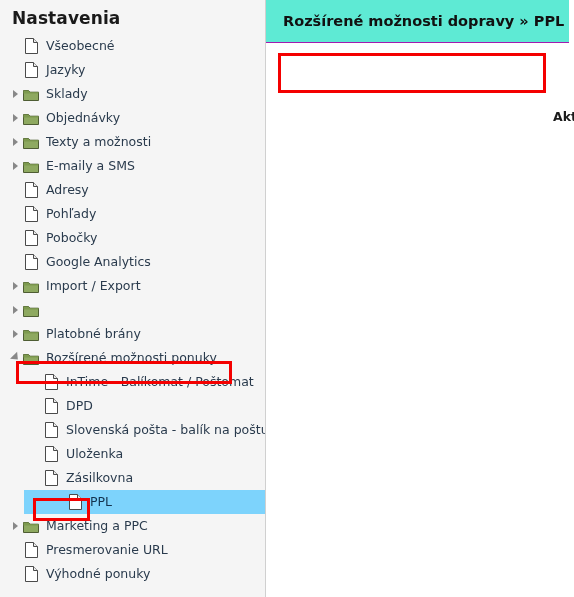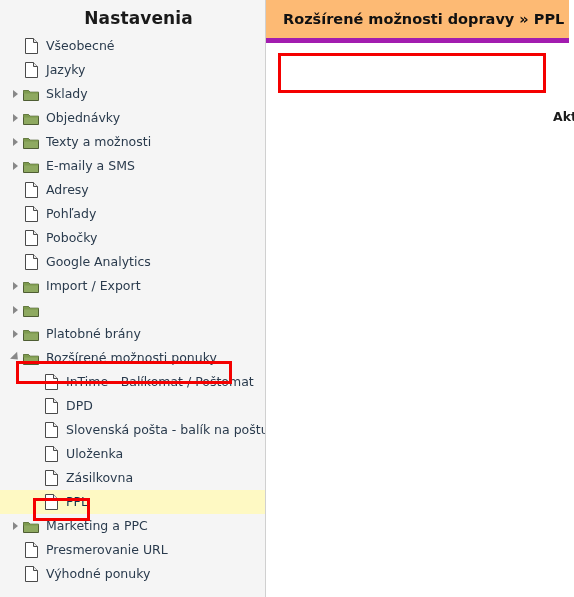--- a/index.html
+++ b/index.html
@@ -11,21 +11,20 @@
     height: 597px;
     font-family: "DejaVu Sans", "Liberation Sans", sans-serif;
     background: #ffffff;
     overflow: hidden;
   }
   .app {
     position: relative;
     width: 569px;
     height: 597px;
     display: flex;
-    text-align: center;
   }
 
   
   .tree-panel {
     width: 266px;
     height: 597px;
     background: #f5f5f5;
     border-right: 1px solid #d0d0d0;
     box-sizing: border-box;
     position: relative;
@@ -46,21 +45,22 @@
   .tree-row {
     display: flex;
     align-items: center;
     height: 24px;
     padding-left: 8px;
     box-sizing: border-box;
     white-space: nowrap;
     position: relative;
   }
   .tree-row.selected {
-    background: #fef9c3;
+    background: #7dd3fc;
+    margin-left: 24px;
   }
   .arrow {
     width: 14px;
     height: 24px;
     flex: 0 0 14px;
     display: flex;
     align-items: center;
     justify-content: center;
   }
   .arrow.spacer { visibility: hidden; }
@@ -113,22 +113,22 @@
   
   .content-panel {
     flex: 1;
     height: 597px;
     background: #ffffff;
     position: relative;
     box-sizing: border-box;
   }
   .content-header {
     height: 43px;
-    background: #fdba74;
-    border-bottom: 5px solid #a21caf;
+    background: #5eead4;
+    border-bottom: 1px solid #a21caf;
     display: flex;
     align-items: center;
     box-sizing: border-box;
   }
   .content-title {
     font-size: 14.5px;
     font-weight: bold;
     color: #111111;
     padding-left: 17px;
     white-space: nowrap;

